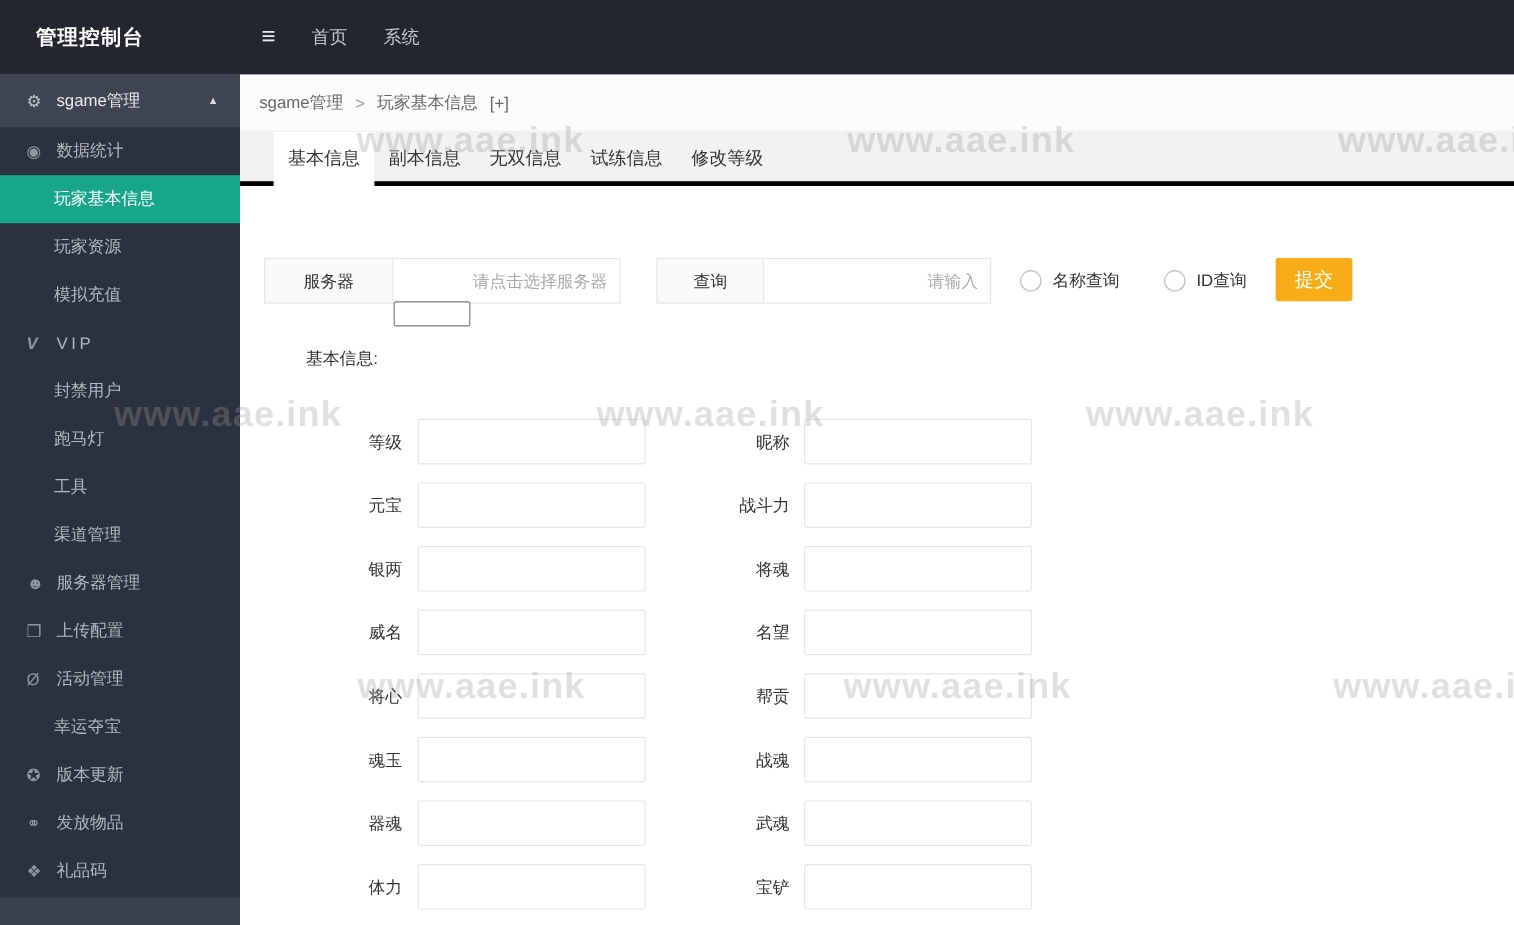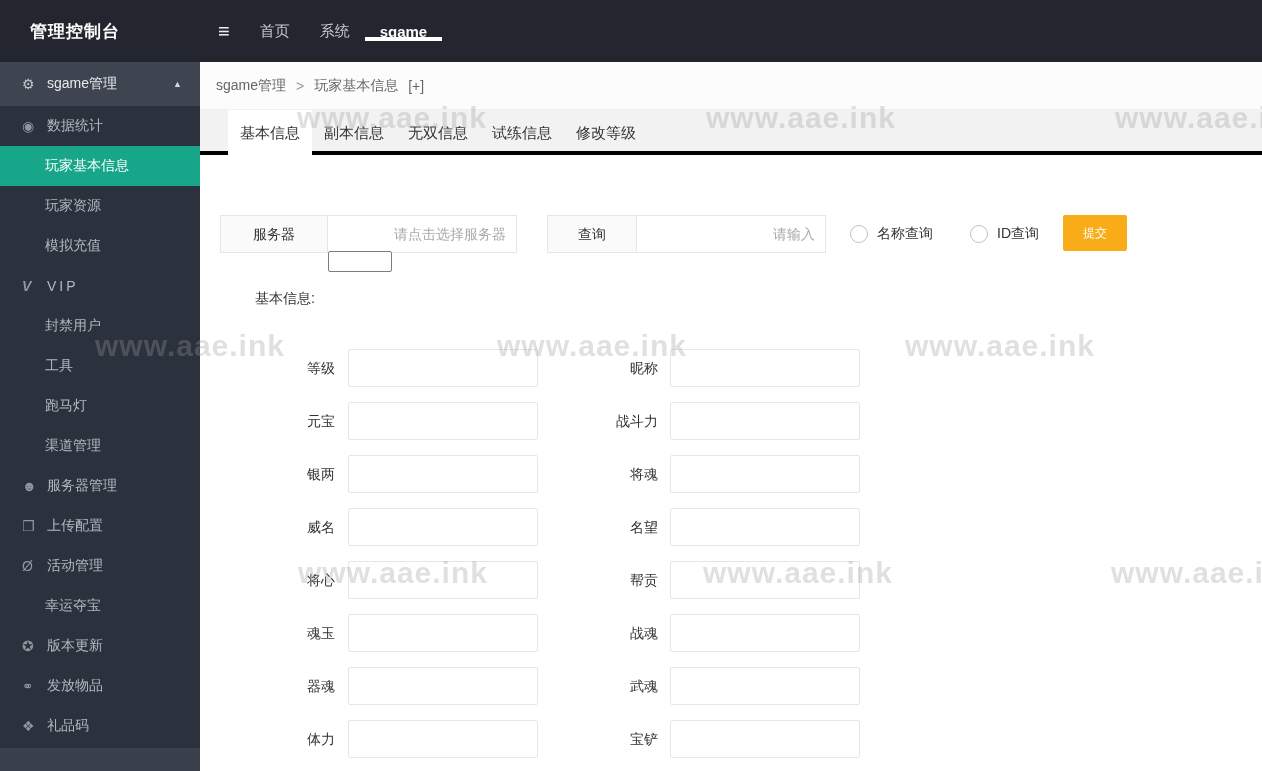--- a/index.html
+++ b/index.html
@@ -69,21 +69,21 @@
   .stray-box { position:absolute; left:128px; top:95px; width:64px; height:21px;
     background:#fff; border:1.5px solid #7d7d7d; border-radius:2px; }
 
   .radio-group { position:absolute; display:flex; align-items:center; height:38px;
     cursor:pointer; }
   .radio-circle { width:18px; height:18px; border:1px solid #c2c2c2;
     border-radius:50%; background:#fff; margin-right:9px; flex:0 0 auto; }
   .radio-label { font-size:14px; color:#333;text-align:right; }
 
   .submit-btn { position:absolute; left:863px; top:59px; width:64px; height:36px;
-    background:#f8ad18; color:#fff; font-size:12px; border:none; border-radius:2px;
+    background:#f8ad18; color:#fff; font-size:16px; border:none; border-radius:2px;
     cursor:pointer; font-family:inherit; }
 
   .section-title { position:absolute; left:55px; top:134px; font-size:14px;
     color:#333; }
 
   .grid-row { position:absolute; left:0; width:1062px; height:38px; }
   .g-label { position:absolute; top:0; height:38px; line-height:38px;
     font-size:14px; color:#333; text-align:right; }
   .g-label.c1 { left:40px; width:95px; }
   .g-label.c2 { left:385px; width:73px; }
@@ -102,21 +102,20 @@
 <body>
 
 <div class="stage">
 
   <div class="topbar">
     <div class="brand">管理控制台</div>
     <div class="hamburger">≡</div>
     <div class="topnav">
       <div class="topnav-item">首页</div>
       <div class="topnav-item">系统</div>
-      <div class="topnav-item active">sgame</div>
     </div>
   </div>
 
   <div class="sidebar">
     <div class="side-header">
       <span class="icn">⚙</span>
       <span>sgame管理</span>
       <span class="caret">▲</span>
     </div>
     <div class="side-item">
@@ -133,24 +132,24 @@
       <span>模拟充值</span>
     </div>
     <div class="side-item">
       <span class="icn vip-glyph">V</span>
       <span class="vip-label">VIP</span>
     </div>
     <div class="side-item child">
       <span>封禁用户</span>
     </div>
     <div class="side-item child">
+      <span>跑马灯</span>
+    </div>
+    <div class="side-item child">
       <span>工具</span>
-    </div>
-    <div class="side-item child">
-      <span>跑马灯</span>
     </div>
     <div class="side-item child">
       <span>渠道管理</span>
     </div>
     <div class="side-item">
       <span class="icn">☻</span>
       <span>服务器管理</span>
     </div>
     <div class="side-item">
       <span class="icn">❒</span>

